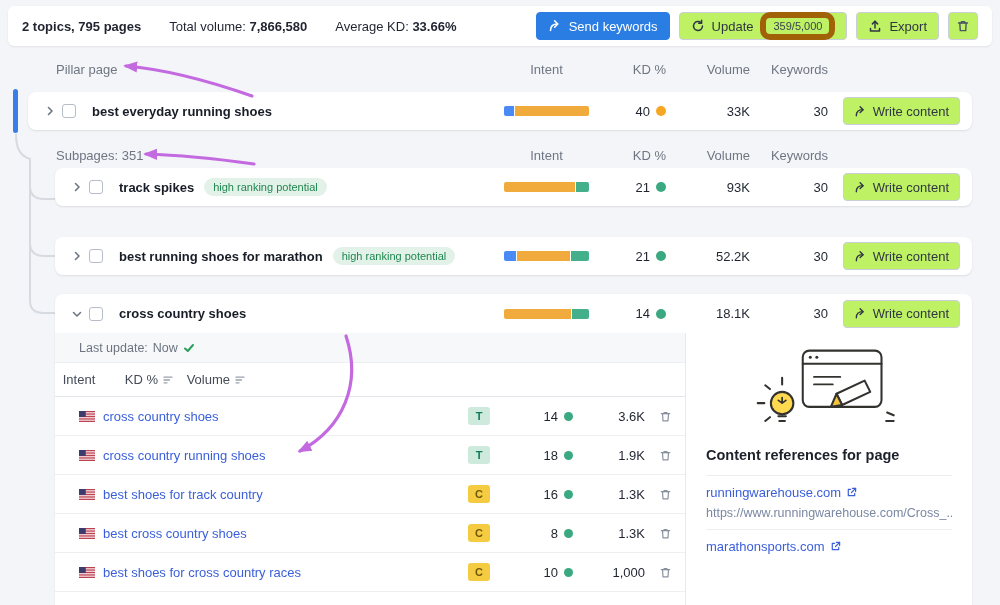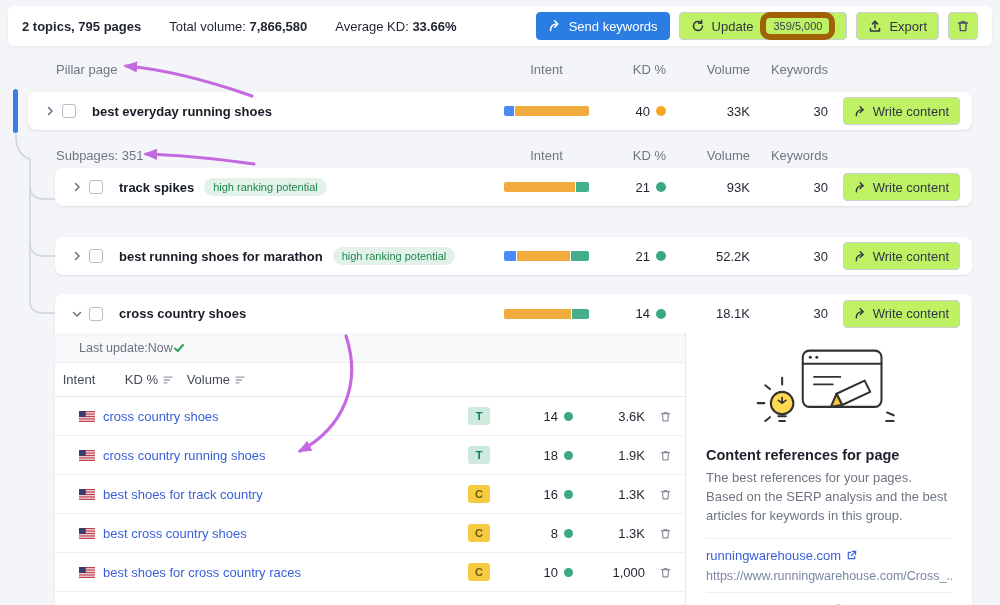--- a/index.html
+++ b/index.html
@@ -66,21 +66,21 @@
   .dot.sm { width:9px; height:9px; }
   .btn-outline { height:28px; padding:0 10px; gap:6px; color:#2f3542; }
 
   
   .expand-card { position:absolute; top:294px; left:55px; right:28px; height:341px; z-index:3;
     background:#fff; border-radius:8px; box-shadow:0 1px 2px rgba(29,34,43,.1); overflow:hidden; }
   .expand-row { height:39px; display:flex; align-items:center; padding-right:12px; }
   .panel-body { position:absolute; top:39px; left:0; right:0; bottom:0; display:flex; }
   .kw-table { width:631px; flex:none; border-right:1px solid #e7e9ee; display:flex; flex-direction:column; }
   .last-update { height:30px; flex:none; background:#f7f8fa; border-bottom:1px solid #edeff3;
-    display:flex; align-items:center; padding-left:24px; font-size:12.5px; color:#6d7480; }
+    display:flex; align-items:center; padding-left:24px; gap:5px; font-size:12.5px; color:#6d7480; }
   .kw-head { height:34px; flex:none; display:flex; align-items:center;
     border-bottom:1px solid #e3e6eb; font-size:13px; color:#454b57; }
   .kw-row { height:39px; flex:none; display:flex; align-items:center;
     border-bottom:1px solid #edeff3; font-size:13px; }
   .kcol-kw { flex:1; min-width:0; display:flex; align-items:center; gap:8px; padding-left:24px; }
   .kcol-intent { width:48px; flex:none; display:flex; justify-content:center; }
   .kcol-kd { width:70px; flex:none; display:flex; justify-content:flex-end; align-items:center; }
   .kcol-vol { width:72px; flex:none; display:flex; justify-content:flex-end; align-items:center; }
   .kcol-trash { width:40px; flex:none; display:flex; justify-content:center; }
   .kw-link { color:#3a5fd9; text-decoration:none; cursor:pointer; white-space:nowrap; overflow:hidden; }
@@ -593,21 +593,20 @@
           <path d="M88 56 L118 42 L124 54 L94 68 Z" fill="#fff"></path>
           <path d="M88 56 L94 68 L82 70 Z" fill="#f3c33c"></path>
           <circle cx="30" cy="66" r="12" fill="#ffd94f"></circle>
           <path d="M26 80 h8 M27 85 h6"></path>
           <path d="M30 60 v6 M26 63 l4 3 4-3" stroke-width="1.8"></path>
           <path d="M30 46 v-7 M17 51 l-5-4 M11 66 h-7 M17 81 l-5 4"></path>
           <path d="M142 76 l7 3 M141 85 h8"></path>
         </g>
       </svg>
       <h3 class="refs-title">Content references for page</h3>
-      <p class="refs-desc">The best references for your pages. Based on the SERP analysis and the best articles for keywords in this group.</p>
       <div class="refs-list">
         <div class="ref-item">
           <a class="ref-link">
             <span>runningwarehouse.com</span>
             <svg width="11" height="11" viewBox="0 0 12 12">
               <g fill="none" stroke="currentColor" stroke-width="1.3" stroke-linecap="round" stroke-linejoin="round">
                 <path d="M5 2.5 H2.5 v7 h7 V7"></path>
                   <path d="M7 1.5 h3.5 V5"></path>
                   <path d="M10.5 1.5 L6 6"></path>
               </g>

